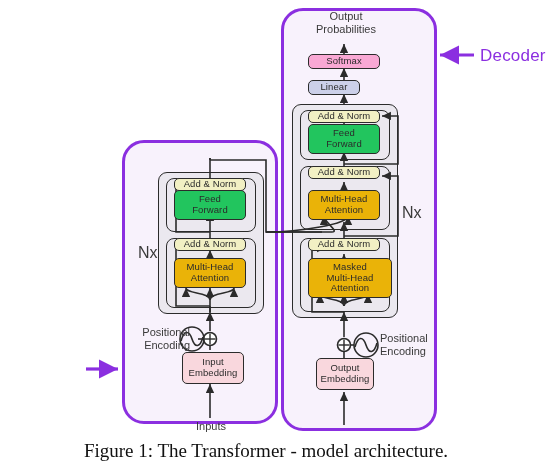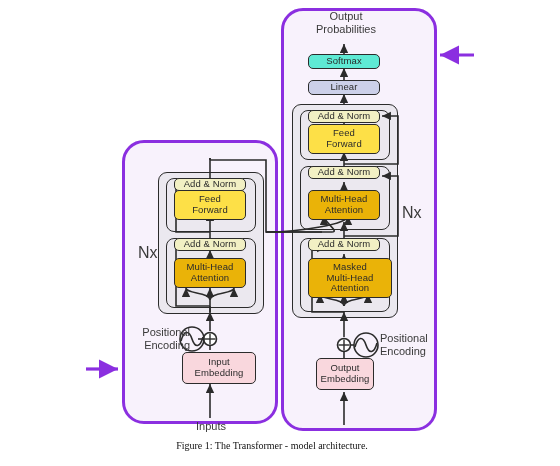--- a/index.html
+++ b/index.html
@@ -48,23 +48,23 @@
     border-radius:5px;
     display:flex;align-items:center;justify-content:center;
     text-align:center;
     color:#2b2b2b;
     line-height:1.12;
     font-size:9.5px;
     letter-spacing:.1px;
     white-space:pre-line;
   }
   .c-addnorm{background:#f2f0c4;}
-  .c-ff{background:#fde047;}
+  .c-ff{background:#22c55e;}
   .c-attn{background:#eab308;}
-  .c-softmax{background:#5eead4;}
+  .c-softmax{background:#f9a8d4;}
   .c-linear{background:#ccd0e9;}
   .c-embed{background:#f9d7dd;}
 
   
   .lbl{
     position:absolute;
     color:#3a3a3a;
     font-size:11px;
     line-height:1.2;
     text-align:center;
@@ -76,24 +76,24 @@
   .annot{
     position:absolute;
     color:#8b2fe0;
     font-size:17px;
     letter-spacing:.2px;
   }
 
   
   #caption{
     position:absolute;
-    left:6px;top:440px;width:532px;
+    left:0;top:440px;width:532px;
     text-align:center;
     font-family:"Liberation Serif",serif;
-    font-size:10px;
+    font-size:19px;
     color:#111;
   }
 
   svg{position:absolute;left:0;top:0;width:560px;height:466px;overflow:visible;}
   #wires{pointer-events:none;}
   #annot-arrows{pointer-events:none;}
 </style>
 </head>
 <body>
 
@@ -191,21 +191,21 @@
       <line x1="204" y1="339" x2="204" y2="339"></line>
       <circle cx="366" cy="345" r="12"></circle>
       <path d="M355,347 C358,336 363,336 366,345 C369,354 374,354 377,343"></path>
     </g>
     <g stroke="#2b2b2b" stroke-width="1.6">
       <line x1="198" y1="339" x2="204" y2="339"></line>
       <line x1="354" y1="345" x2="350" y2="345"></line>
     </g>
   </svg>
 
-  <div class="block c-embed" style="left:182px;top:352px;width:74px;height:32px;">Input
+  <div class="block c-embed" style="left:182px;top:352px;width:62px;height:32px;">Input
 Embedding</div>
 
   <div class="block c-attn" style="left:174px;top:258px;width:72px;height:30px;">Multi-Head
 Attention</div>
 
   <div class="block c-addnorm" style="left:174px;top:238px;width:72px;height:13px;">Add &amp; Norm</div>
 
   <div class="block c-ff" style="left:174px;top:190px;width:72px;height:30px;">Feed
 Forward</div>
 
@@ -223,41 +223,42 @@
   <div class="block c-attn" style="left:308px;top:190px;width:72px;height:30px;">Multi-Head
 Attention</div>
 
   <div class="block c-addnorm" style="left:308px;top:166px;width:72px;height:13px;">Add &amp; Norm</div>
 
   <div class="block c-ff" style="left:308px;top:124px;width:72px;height:30px;">Feed
 Forward</div>
 
   <div class="block c-addnorm" style="left:308px;top:110px;width:72px;height:13px;">Add &amp; Norm</div>
 
-  <div class="block c-linear" style="left:308px;top:80px;width:72px;height:15px;">Linear</div>
+  <div class="block c-linear" style="left:308px;top:80px;width:52px;height:15px;">Linear</div>
 
   <div class="block c-softmax" style="left:308px;top:54px;width:72px;height:15px;">Softmax</div>
 
   <div class="lbl" style="left:180px;top:420px;width:62px;">Inputs</div>
 
 
   <div class="lbl" style="left:312px;top:10px;width:68px;">Output
 Probabilities</div>
 
   <div class="lbl" style="left:128px;top:326px;width:62px;text-align:right;">Positional
 Encoding</div>
 
   <div class="lbl" style="left:380px;top:332px;width:70px;text-align:left;">Positional
 Encoding</div>
 
   <div class="nx" style="left:138px;top:244px;">Nx</div>
 
   <div class="nx" style="left:402px;top:204px;">Nx</div>
 
 
+  <div class="annot" style="left:480px;top:46px;">Decoder</div>
 
   <svg id="annot-arrows" viewBox="0 0 560 466">
     <defs>
       <marker id="ph" markerWidth="8" markerHeight="8" refX="6" refY="3" orient="auto">
         <path d="M0,0 L6,3 L0,6 z" fill="#8b2fe0"></path>
       </marker>
     </defs>
     <line x1="86" y1="369" x2="118" y2="369" stroke="#8b2fe0" stroke-width="3.2" marker-end="url(#ph)"></line>
     <line x1="474" y1="55" x2="440" y2="55" stroke="#8b2fe0" stroke-width="3.2" marker-end="url(#ph)"></line>
   </svg>

